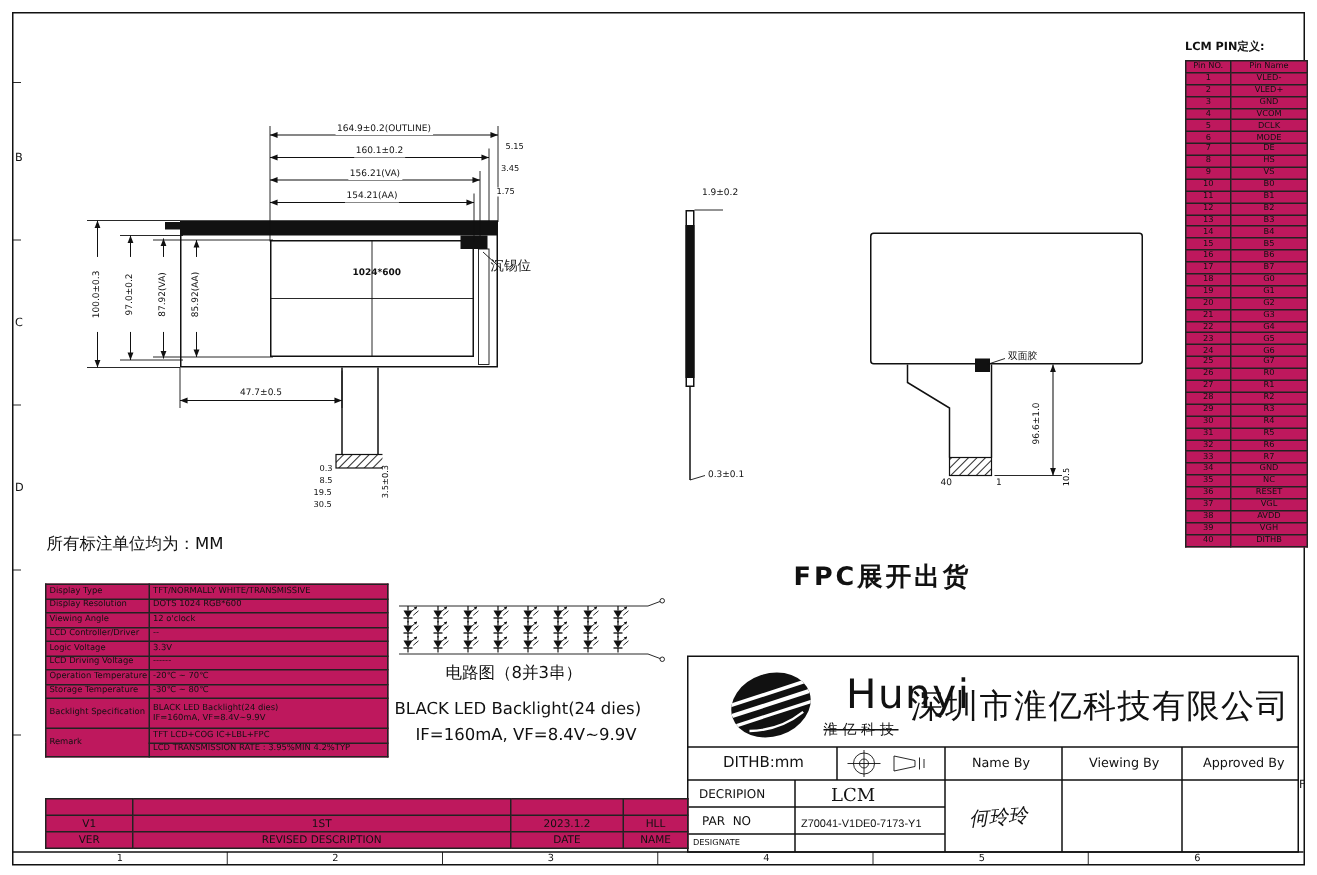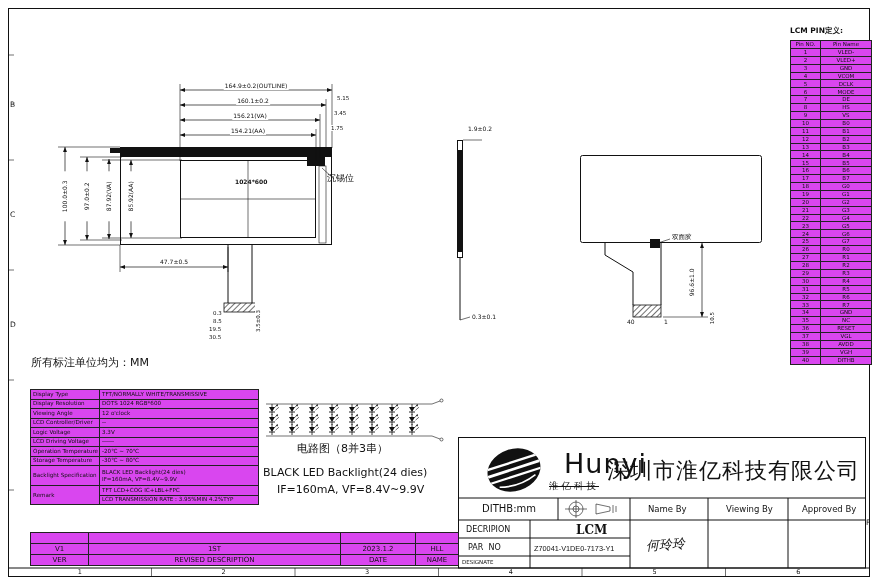--- a/index.html
+++ b/index.html
@@ -3,21 +3,21 @@
 <meta charset="utf-8">
 <style>
   * { margin:0; padding:0; box-sizing:border-box; }
   html,body { background:#fff; }
   body { font-family:"DejaVu Sans", sans-serif; color:#111; }
   #sheet { position:relative; width:878px; height:583px; background:#fff; overflow:hidden; }
   .lb { position:absolute; font-size:6px; line-height:1.1; white-space:nowrap; color:#111; background:#fff; padding:0 1px; z-index:3; }
   .nobg { background:transparent; }
   .c { transform:translateX(-50%); }
   .rot { transform:rotate(-90deg); text-align:center; background:#fff; }
-  table { border-collapse:collapse; position:absolute; z-index:3; background:#d946ef; }
+  table { border-collapse:collapse; position:absolute; z-index:3; background:#be185d; }
   td,th { border:1px solid #222; font-weight:normal; color:#111; }
   
   #pintable { left:790px; top:40px; width:82px; table-layout:fixed; }
   #pintable td { font-size:5.5px; line-height:6.5px; height:7.9px; text-align:center; padding:0; overflow:hidden; }
   #pintable .cno { width:30px; }
   
   #spectable { left:30px; top:389px; width:229px; table-layout:fixed; }
   #spectable td { font-size:5.6px; line-height:7px; height:9.5px; padding:0 0 0 2px; overflow:hidden; }
   #spectable .sl { width:69px; }
   
@@ -228,20 +228,21 @@
   <div class="lb rot" style="left:238px;top:318px;width:40px;font-size:5.5px">3.5±0.3</div>
 
   <div class="lb" style="left:467px;top:126px">1.9±0.2</div>
   <div class="lb" style="left:471px;top:314px">0.3±0.1</div>
 
   <div class="lb nobg" style="left:671px;top:234px;font-size:6.5px">双面胶</div>
   <div class="lb nobg" style="left:626px;top:319px">40</div>
   <div class="lb nobg" style="left:663px;top:319px">1</div>
   <div class="lb rot" style="left:667px;top:279px;width:50px">96.6±1.0</div>
   <div class="lb rot" style="left:702px;top:315px;width:20px;font-size:5.5px">10.5</div>
+  <div class="lb nobg" style="left:528px;top:376px;font-size:17px;font-weight:600;letter-spacing:2px">FPC展开出货</div>
 
   <div class="lb nobg" style="left:30px;top:357px;font-size:11px">所有标注单位均为：MM</div>
   <div class="lb nobg" style="left:296px;top:443px;font-size:11px">电路图（8并3串）</div>
   <div class="lb nobg" style="left:262px;top:467px;font-size:11px">BLACK LED Backlight(24 dies)</div>
   <div class="lb nobg" style="left:276px;top:484px;font-size:11px">IF=160mA, VF=8.4V~9.9V</div>
 
   <div class="lb nobg" style="left:789px;top:27px;font-size:7.5px;font-weight:bold">LCM PIN定义:</div>
   <table id="pintable">
     <tbody>
       <tr>
@@ -528,21 +529,21 @@
   </table>
 
   <div class="tbt" style="left:564px;top:448px;font-size:27px;letter-spacing:1px">Hunyi</div>
   <div class="tbt" style="left:549px;top:480px;font-size:9.5px;letter-spacing:3px;text-decoration:line-through">淮亿科技</div>
   <div class="tbt" style="left:607px;top:456px;font-size:22px;letter-spacing:1px">深圳市淮亿科技有限公司</div>
   <div class="tbt" style="left:482px;top:503px;font-size:10px">DITHB:mm</div>
   <div class="tbt" style="left:648px;top:504px;font-size:8.5px">Name By</div>
   <div class="tbt" style="left:726px;top:504px;font-size:8.5px">Viewing By</div>
   <div class="tbt" style="left:802px;top:504px;font-size:8.5px">Approved By</div>
   <div class="tbt" style="left:466px;top:525px;font-size:8px">DECRIPION</div>
-  <div class="tbt" style="left:576px;top:523px;font-size:12px;font-weight:bold;font-family:'DejaVu Serif',serif">LCM</div>
+  <div class="tbt" style="left:554px;top:523px;font-size:12px;font-weight:normal;font-family:'DejaVu Serif',serif">LCM</div>
   <div class="tbt" style="left:468px;top:543px;font-size:8px;white-space:pre">PAR  NO</div>
   <div class="tbt" style="left:534px;top:544px;font-size:7.3px;font-family:Liberation Sans, sans-serif">Z70041-V1DE0-7173-Y1</div>
   <div class="tbt" style="left:462px;top:559px;font-size:5.5px">DESIGNATE</div>
   <div class="tbt sign" style="left:646px;top:536px;font-size:13px">何玲玲</div>
 
   <div class="zletter" style="left:10px;top:100px">B</div>
   <div class="zletter" style="left:10px;top:210px">C</div>
   <div class="zletter" style="left:10px;top:320px">D</div>
   <div class="zletter" style="left:866px;top:518px">F</div>
   <div id="zones">

